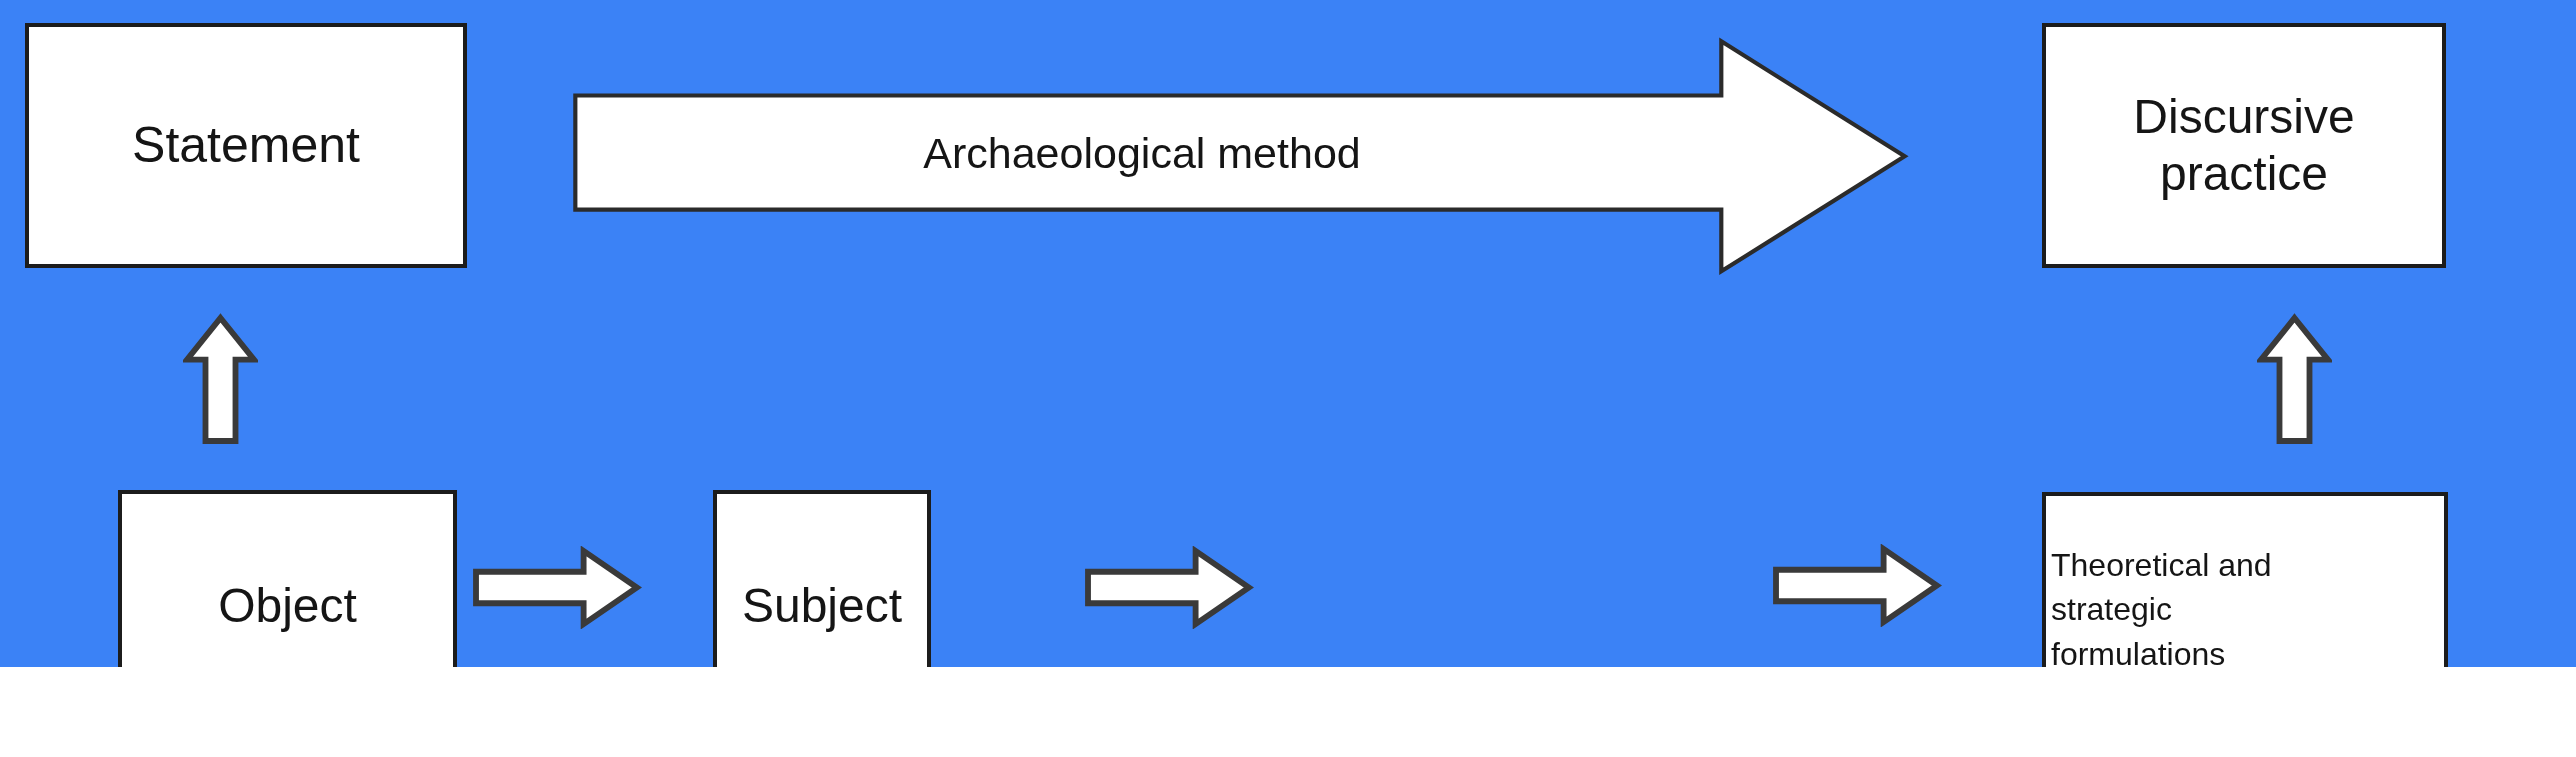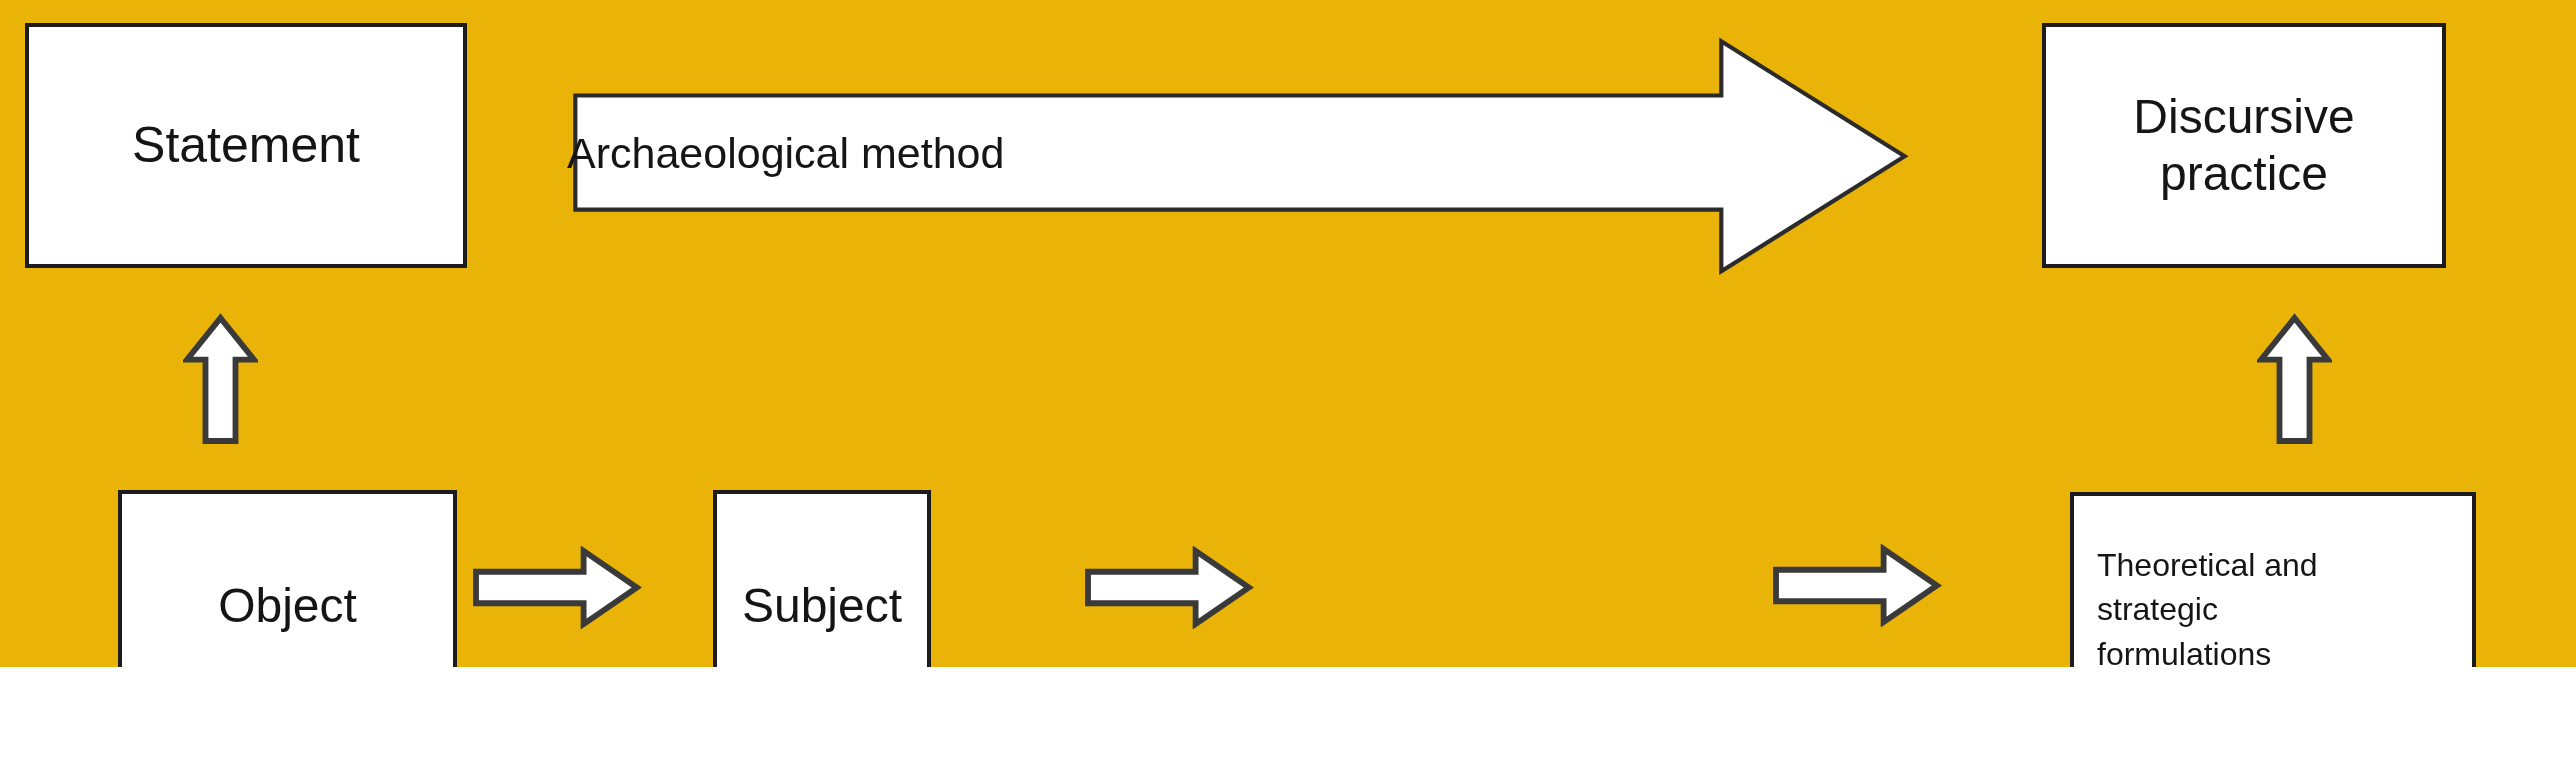--- a/index.html
+++ b/index.html
@@ -9,21 +9,21 @@
     background: #ffffff;
   }
   body {
     font-family: "Liberation Sans", sans-serif;
     color: #111111;
   }
   #canvas {
     position: relative;
     width: 2576px;
     height: 667px;
-    background: #eab308;
+    background: #3b82f6;
     overflow: hidden;
   }
 
   
   .node {
     position: absolute;
     box-sizing: border-box;
     background: #ffffff;
     border: 4.2px solid #1c1c1c;
     display: flex;
@@ -65,24 +65,23 @@
     left: 1271px; top: 490px;
     width: 292px;  height: 233px;
     font-size: 48px;
   }
   #box-theoretical {
     left: 2042px; top: 492px;
     width: 406px;  height: 235px;
     font-size: 32px;
     justify-content: flex-start;
     align-items: center;
-    padding-left: 23px;
+    padding-left: 5px;
     text-align: left;
     line-height: 1.38;
-    margin-left: 28px;
   }
 
   
   #arrow-archaeological {
     position: absolute;
     left: 567px; top: 28px;
     width: 1346px; height: 250px;
   }
   #arrow-archaeological svg { display: block; width: 100%; height: 100%; }
   #arrow-archaeological .arrow-path {
@@ -92,21 +91,21 @@
     stroke-linejoin: miter;
   }
   #arrow-method-label {
     position: absolute;
     left: 567px;
     top: 96px;
     width: 1150px;
     height: 115px;
     display: flex;
     align-items: center;
-    justify-content: flex-start;
+    justify-content: center;
     font-size: 43px;
     color: #151515;
     pointer-events: none;
   }
 
   
   .arrow-right {
     position: absolute;
     width: 171px;
     height: 83px;

